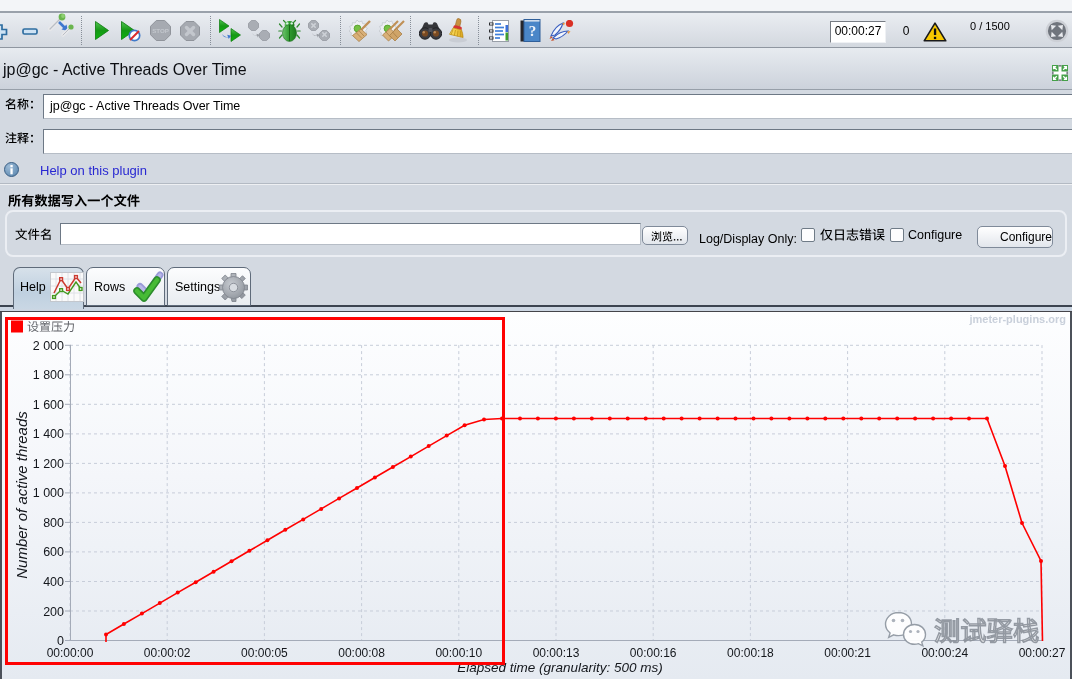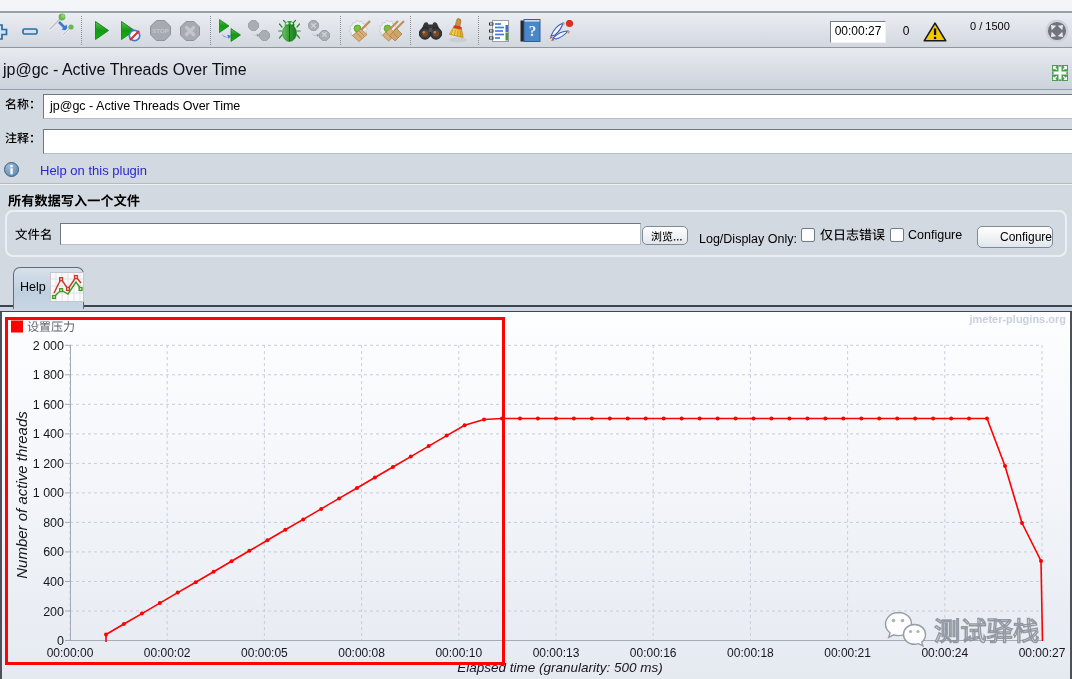--- a/index.html
+++ b/index.html
@@ -300,20 +300,47 @@
 <g fill="#fff" stroke="#cc3a30" stroke-width="1.4">
           <rect x="9.7" y="5.7" width="2.8" height="2.8"></rect>
           <rect x="24.6" y="3.6" width="2.8" height="2.8"></rect>
           <rect x="16.6" y="15.6" width="2.8" height="2.8"></rect>
         </g>
 <g fill="#fff" stroke="#44991f" stroke-width="1.4">
           <rect x="2.6" y="23.6" width="2.8" height="2.8"></rect>
           <rect x="9.7" y="16.7" width="2.8" height="2.8"></rect>
           <rect x="29.2" y="15.6" width="2.8" height="2.8"></rect>
         </g>
+</svg>
+    </div>
+<div style="position:absolute;left:86px;top:267px;width:77px;height:37px;background:linear-gradient(#fcfdfe,#e8ecf0);border:1.5px solid #5f6b7a;border-radius:7px 7px 0 0;z-index:2">
+ <div style="position:absolute;left:7px;top:12px;font-size:12.5px">Rows</div>
+      <svg style="position:absolute;left:44px;top:3px" width="34" height="32">
+<path d="M9 15.5 l7 7 L29 4" fill="none" stroke="#9a9ad8" stroke-width="7" stroke-linecap="round" stroke-linejoin="round"></path>
+<path d="M9 15.5 l7 7 L29 4" fill="none" stroke="#b8b8e8" stroke-width="3.5" stroke-linecap="round" stroke-linejoin="round"></path>
+<path d="M6 20 l7 7 L26 9" fill="none" stroke="#2c8c2c" stroke-width="7.5" stroke-linecap="round" stroke-linejoin="round"></path>
+<path d="M6 20 l7 7 L26 9" fill="none" stroke="#47bb35" stroke-width="4.5" stroke-linecap="round" stroke-linejoin="round"></path>
+</svg>
+    </div>
+<div style="position:absolute;left:167px;top:267px;width:82px;height:37px;background:linear-gradient(#fcfdfe,#e8ecf0);border:1.5px solid #5f6b7a;border-radius:7px 7px 0 0;z-index:2">
+ <div style="position:absolute;left:7px;top:12px;font-size:12.5px">Settings</div>
+      <svg style="position:absolute;left:50px;top:4px" width="31" height="31" viewBox="0 0 31 31">
+<defs>
+          <radialGradient id="gearg" cx="0.4" cy="0.35" r="0.8">
+            <stop offset="0" stop-color="#c6cad0"></stop>
+            <stop offset="0.6" stop-color="#a3a8af"></stop>
+            <stop offset="1" stop-color="#898f97"></stop>
+          </radialGradient>
+        </defs>
+<g fill="url(#gearg)" stroke="#7d838b" stroke-width="0.8">
+<path d="M13 1.5 h5 v4 h-5 Z M13 25.5 h5 v4 h-4 Z M1.5 13 v5 h4 v-5 Z M25.5 13 v5 h4 v-5 Z"></path>
+<path d="M3.7 6.5 l3.5 -3.5 l2.8 2.8 l-3.5 3.5 Z M21 23.8 l3.5 -3.5 l2.8 2.8 l-3.5 3.5 Z M3.7 24.5 l3.5 3.5 l2.8 -2.8 l-3.5 -3.5 Z M21 7.2 l3.5 -3.5 l2.8 2.8 l-3.5 3.5 Z"></path>
+<circle cx="15.5" cy="15.5" r="11"></circle>
+</g>
+<circle cx="15.5" cy="15.5" r="4.2" fill="#d8dce1" stroke="#7d838b" stroke-width="0.8"></circle>
 </svg>
     </div>
 
 <svg id="chart" width="1072" height="367" viewBox="0 312 1072 367" style="position:absolute;left:0;top:312px">
 <defs>
         <linearGradient id="cbg" x1="0" y1="0" x2="0" y2="1">
 <stop offset="0" stop-color="#fdfeff"></stop>
           <stop offset="0.45" stop-color="#f4f6fa"></stop>
           <stop offset="1" stop-color="#e5eaf1"></stop>
         </linearGradient>

